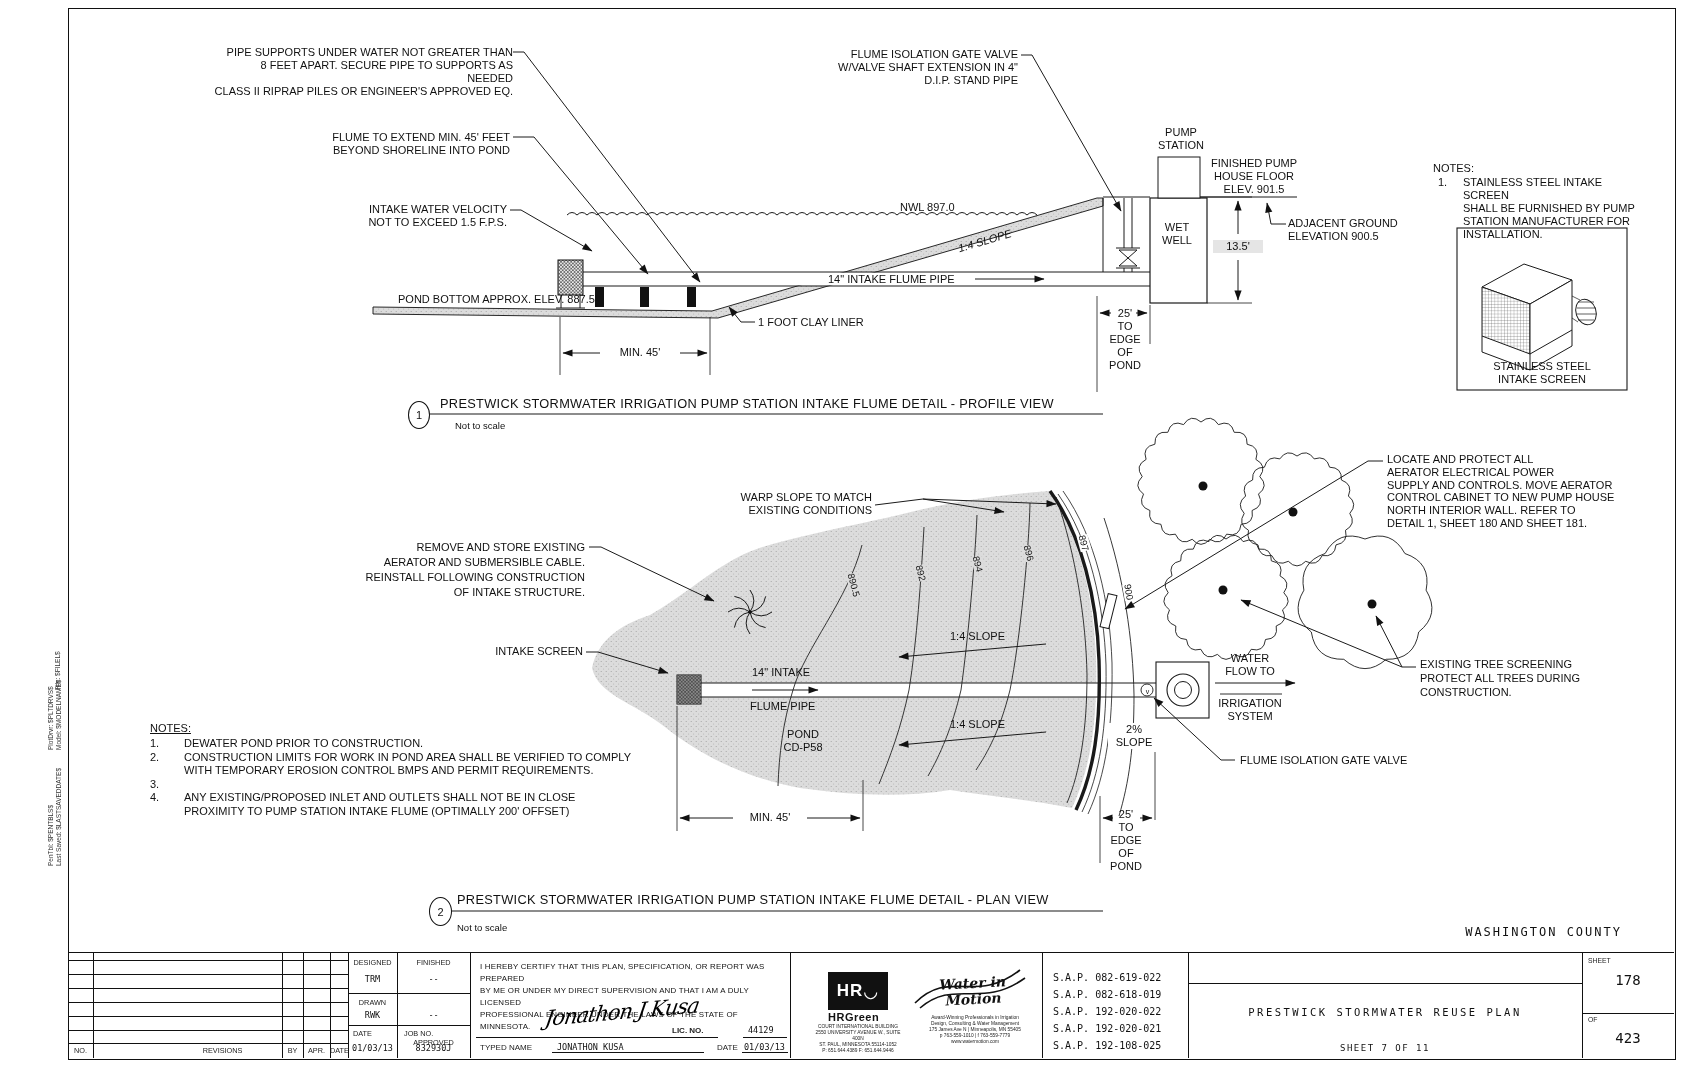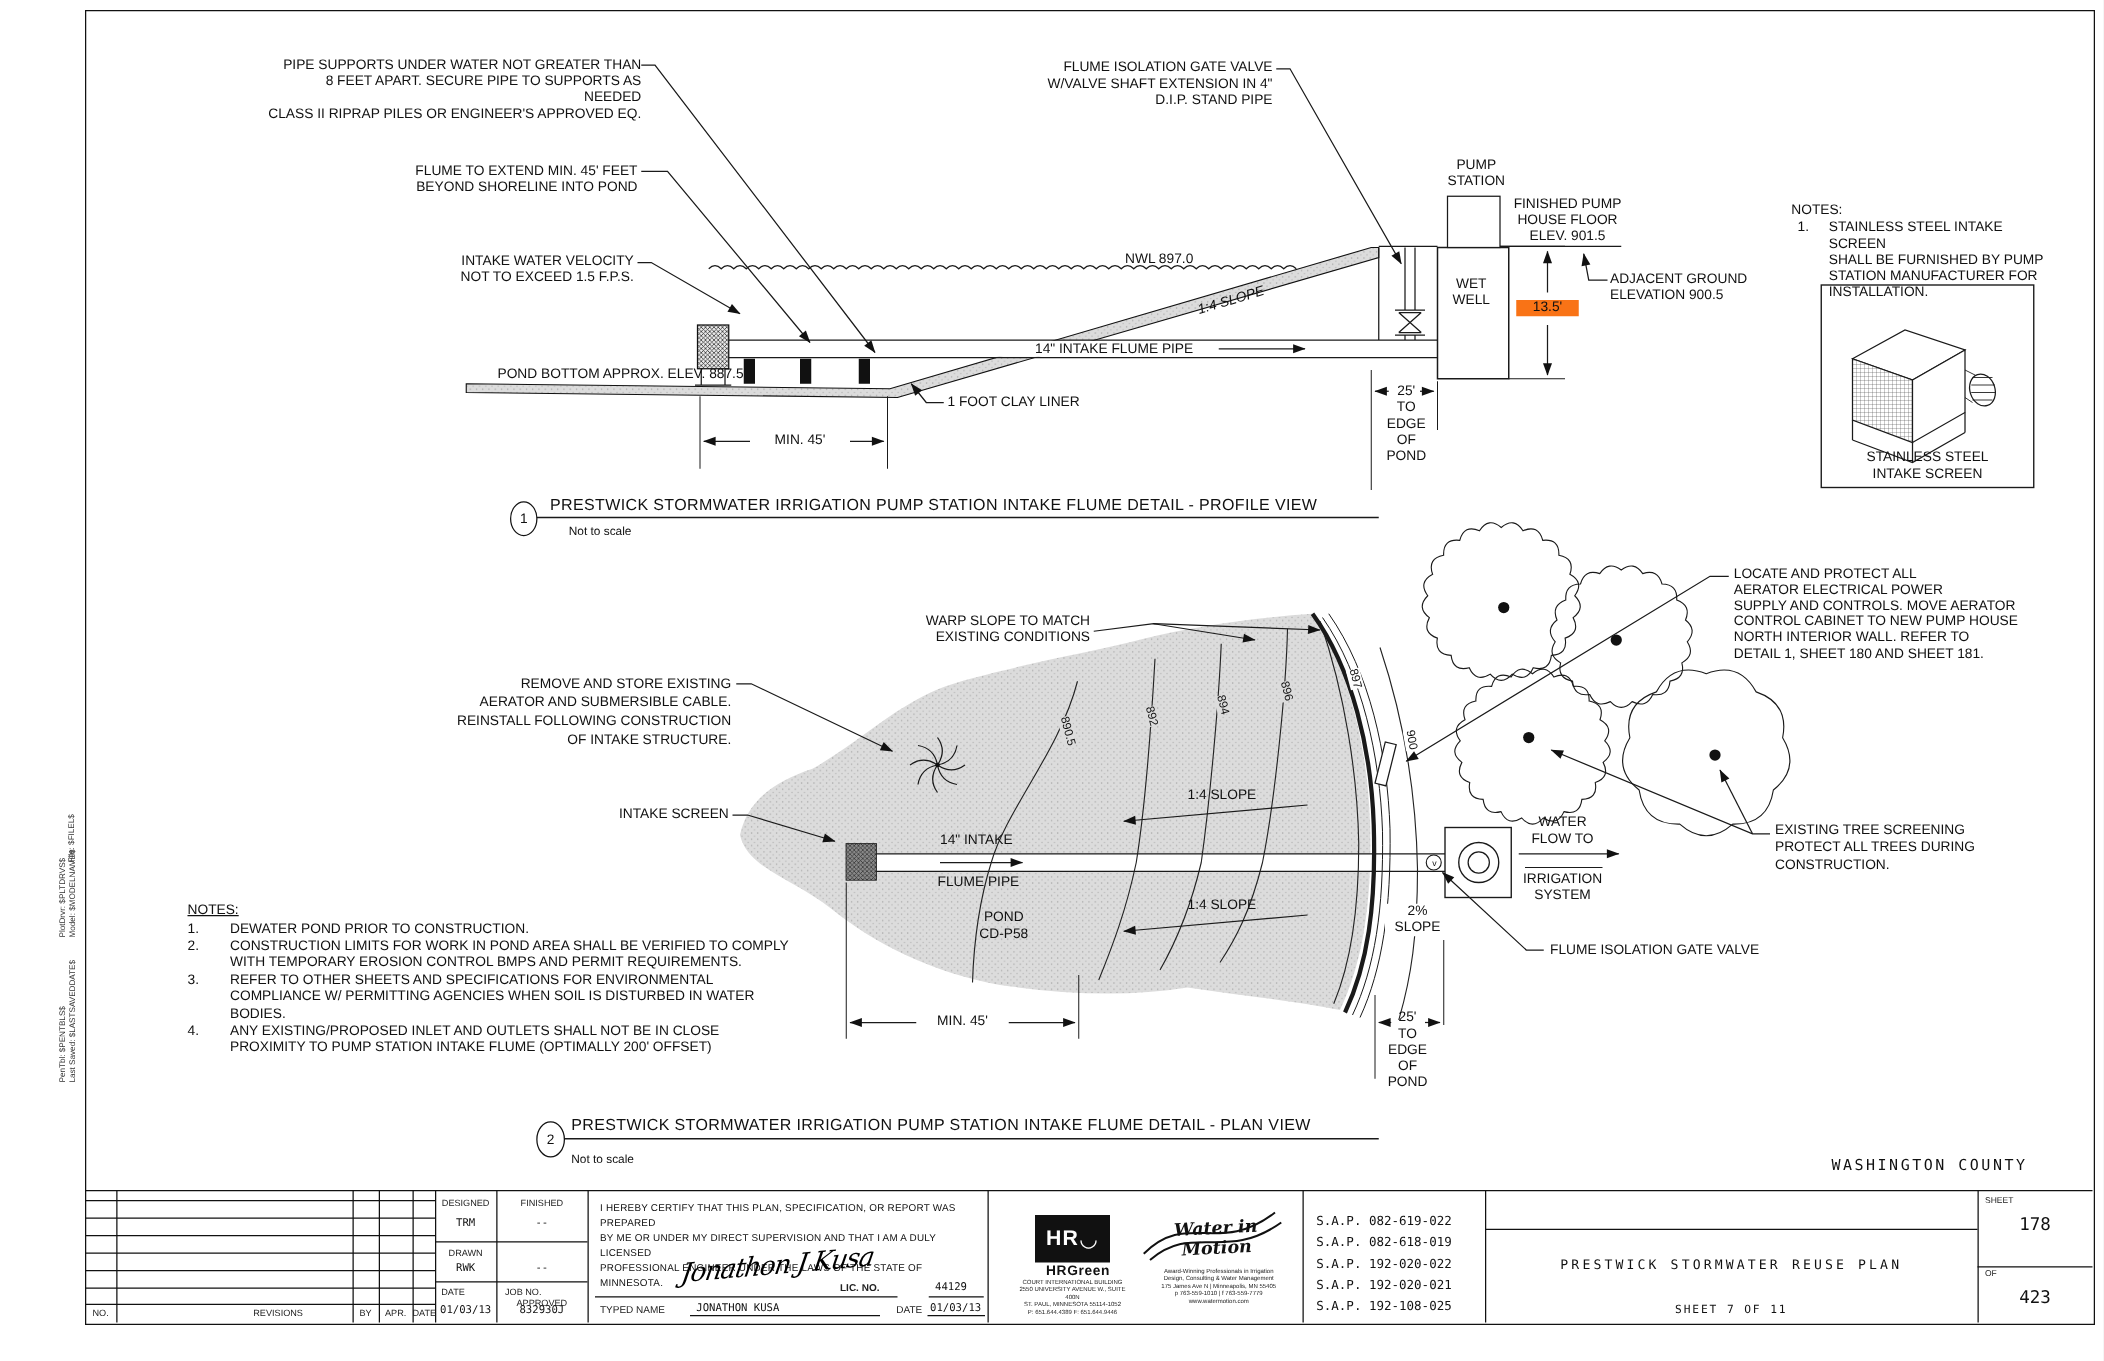--- a/index.html
+++ b/index.html
@@ -215,21 +215,21 @@
 D.I.P. STAND PIPE</div>
   <div class="lbl c" style="left:1131px;top:126px;width:100px;">PUMP
 STATION</div>
   <div class="lbl c" style="left:1205px;top:157px;width:98px;">FINISHED PUMP
 HOUSE FLOOR
 ELEV. 901.5</div>
   <div class="lbl" style="left:900px;top:201px;">NWL  897.0</div>
   <div class="lbl" style="left:985px;top:241px;transform:translate(-50%,-50%) rotate(-16.5deg);font-style:italic;">1:4 SLOPE</div>
   <div class="lbl c" style="left:1137px;top:221px;width:80px;">WET
 WELL</div>
-  <div class="lbl c" style="left:1213px;top:240px;width:50px;background:#f97316;">13.5'</div>
+  <div class="lbl c" style="left:1213px;top:240px;width:50px;background:#e5e5e5;">13.5'</div>
   <div class="lbl" style="left:1288px;top:217px;">ADJACENT GROUND
 ELEVATION 900.5</div>
   <div class="lbl" style="left:828px;top:273px;">14" INTAKE FLUME PIPE</div>
   <div class="lbl" style="left:370px;top:293px;margin-left:28px;">POND BOTTOM APPROX. ELEV. 887.5'</div>
   <div class="lbl" style="left:758px;top:316px;">1 FOOT CLAY LINER</div>
   <div class="lbl c" style="left:1099px;top:307px;width:52px;">25'
 TO
 EDGE
 OF
 POND</div>
@@ -303,23 +303,20 @@
         <div class="num">1.</div>
         <div class="txt">DEWATER POND PRIOR TO CONSTRUCTION.</div>
       </div>
     <div class="notesrow">
         <div class="num">2.</div>
         <div class="txt">CONSTRUCTION LIMITS FOR WORK IN POND AREA SHALL BE VERIFIED TO COMPLY
 WITH TEMPORARY EROSION CONTROL BMPS AND PERMIT REQUIREMENTS.</div>
       </div>
     <div class="notesrow">
         <div class="num">3.</div>
-        <div class="txt">REFER TO OTHER SHEETS AND SPECIFICATIONS FOR ENVIRONMENTAL
-COMPLIANCE W/ PERMITTING AGENCIES WHEN SOIL IS DISTURBED IN WATER
-BODIES.</div>
       </div>
     <div class="notesrow">
         <div class="num">4.</div>
         <div class="txt">ANY EXISTING/PROPOSED INLET AND OUTLETS SHALL NOT BE IN CLOSE
 PROXIMITY TO PUMP STATION INTAKE FLUME (OPTIMALLY 200' OFFSET)</div>
       </div>
   </div>
 
   <div>
     <div class="hline" style="left:68px;top:952px;width:1606px;height:1.4px;"></div>
@@ -372,21 +369,21 @@
     <div class="tb-val" style="left:557px;top:1042px;">JONATHON KUSA</div>
     <div class="hline" style="left:552px;top:1052px;width:152px;"></div>
     <div class="tb-lab" style="left:717px;top:1043px;font-size:8px;">DATE</div>
     <div class="tb-val" style="left:744px;top:1042px;">01/03/13</div>
     <div class="hline" style="left:742px;top:1052px;width:46px;"></div>
 
     <div style="position:absolute;left:828px;top:972px;width:60px;height:38px;background:#111;color:#fff;display:flex;align-items:center;justify-content:center;font-weight:bold;font-size:17px;letter-spacing:1px;">
       <span>HR</span>
         <span style="font-weight:normal;">◡</span>
     </div>
-    <div class="tb-val" style="left:828px;top:1011px;width:60px;text-align:right;font-family:'Liberation Sans',sans-serif;font-size:11px;font-weight:bold;letter-spacing:.5px;">HRGreen</div>
+    <div class="tb-val" style="left:828px;top:1011px;width:60px;text-align:left;font-family:'Liberation Sans',sans-serif;font-size:11px;font-weight:bold;letter-spacing:.5px;">HRGreen</div>
     <div class="tiny" style="left:814px;top:1024px;width:88px;">COURT INTERNATIONAL BUILDING
 2550 UNIVERSITY AVENUE W., SUITE 400N
 ST. PAUL, MINNESOTA 55114-1052
 P: 651.644.4389  F: 651.644.9446</div>
 
     <div style="position:absolute;left:918px;top:975px;width:110px;text-align:center;font-family:'DejaVu Serif',serif;font-style:italic;font-weight:bold;font-size:14px;transform:rotate(-3deg);">Water in Motion</div>
     <div class="tiny" style="left:920px;top:1015px;width:110px;">Award-Winning Professionals in Irrigation
 Design, Consulting &amp; Water Management
 175 James Ave N | Minneapolis, MN 55405
 p 763-559-1010 | f 763-559-7779

